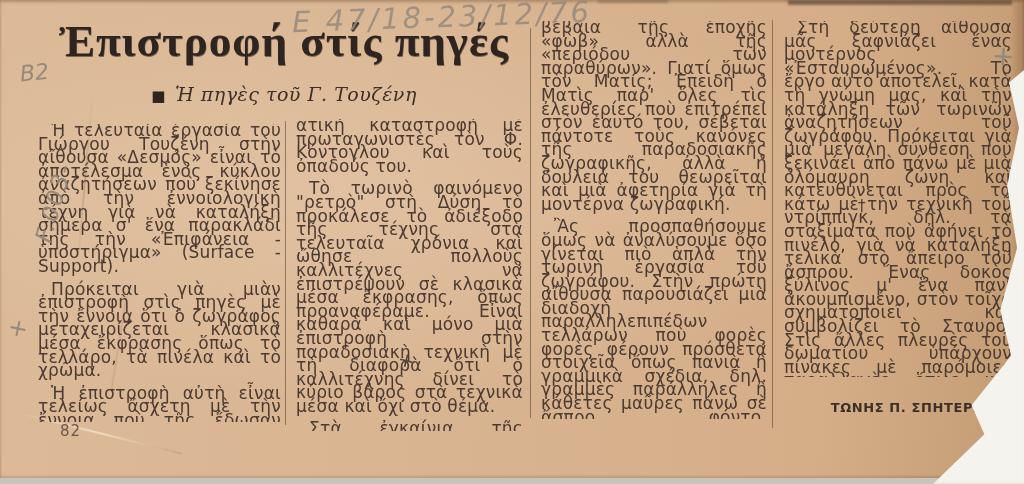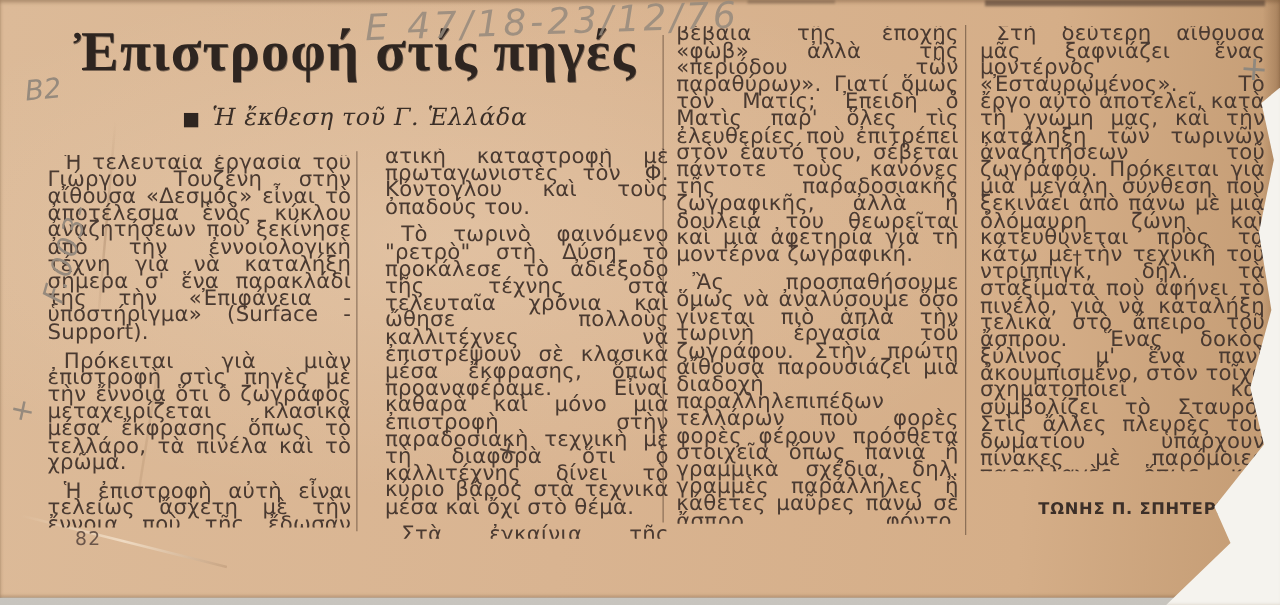--- a/index.html
+++ b/index.html
@@ -39,21 +39,21 @@
   .subtitle .bullet{font-style:normal;font-size:15px;margin-right:9px;color:#2e2520;}
 
   .col{
     position:absolute;color:#4a3a31;
     font-size:17px;line-height:13.6px;letter-spacing:0.2px;
     text-align:justify;overflow:hidden;
   }
   .col p{margin:0 0 9px 0;text-indent:13px;}
   .col p.cont{text-indent:0;}
   .col1{left:38px;top:124px;width:243px;height:298px;}
-  .col2{left:296px;top:119px;width:227px;height:312px;margin-left:12px;}
+  .col2{left:296px;top:119px;width:227px;height:312px;}
   .col3{left:541px;top:21px;width:226px;height:398px;}
   .col4{left:784px;top:21px;width:228px;height:356px;}
 
   .vrule{position:absolute;width:1px;background:rgba(80,60,45,0.55);}
   .vr1{left:285px;top:121px;height:304px;}
   .vr2{left:530px;top:28px;height:390px;}
   .vr3{left:772px;top:20px;height:408px;}
 
   .byline{
     position:absolute;left:784px;top:400px;width:210px;
@@ -87,21 +87,21 @@
   <div class="edge-right"></div>
   <div class="crease c1"></div>
   <div class="crease c2"></div>
   <div class="crease c3"></div>
   <div class="smudge s1"></div>
   <div class="smudge s2"></div>
 
   <div class="headline">
     <h1 class="title">Ἐπιστροφή στίς πηγές</h1>
     <div class="subtitle">
-      <span class="bullet">■</span><span>Ἡ ἔκθεση τοῦ Γ. Ἑλλάδα</span>
+      <span class="bullet">■</span><span>Ἡ πηγὲς τοῦ Γ. Τουζένη</span>
     </div>
   </div>
 
   <div class="vrule vr1"></div>
   <div class="vrule vr2"></div>
   <div class="vrule vr3"></div>
 
   <div class="col col1">
     <p>Ἡ τελευταία ἐργασία τοῦ Γιώργου Τουζένη στὴν αἴθουσα «Δεσμός» εἶναι τὸ ἀποτέλεσμα ἑνὸς κύκλου ἀναζητήσεων ποὺ ξεκίνησε ἀπὸ τὴν ἐννοιολογικὴ τέχνη γιὰ νὰ καταλήξη σήμερα σ' ἕνα παρακλάδι της τὴν «Ἐπιφάνεια - ὑποστήριγμα» (Surface - Support).</p>
     <p>Πρόκειται γιὰ μιὰν ἐπιστροφὴ στὶς πηγὲς μὲ τὴν ἔννοια ὅτι ὁ ζωγράφος μεταχειρίζεται κλασικὰ μέσα ἔκφρασης ὅπως τὸ τελλάρο, τὰ πινέλα καὶ τὸ χρῶμα.</p>

